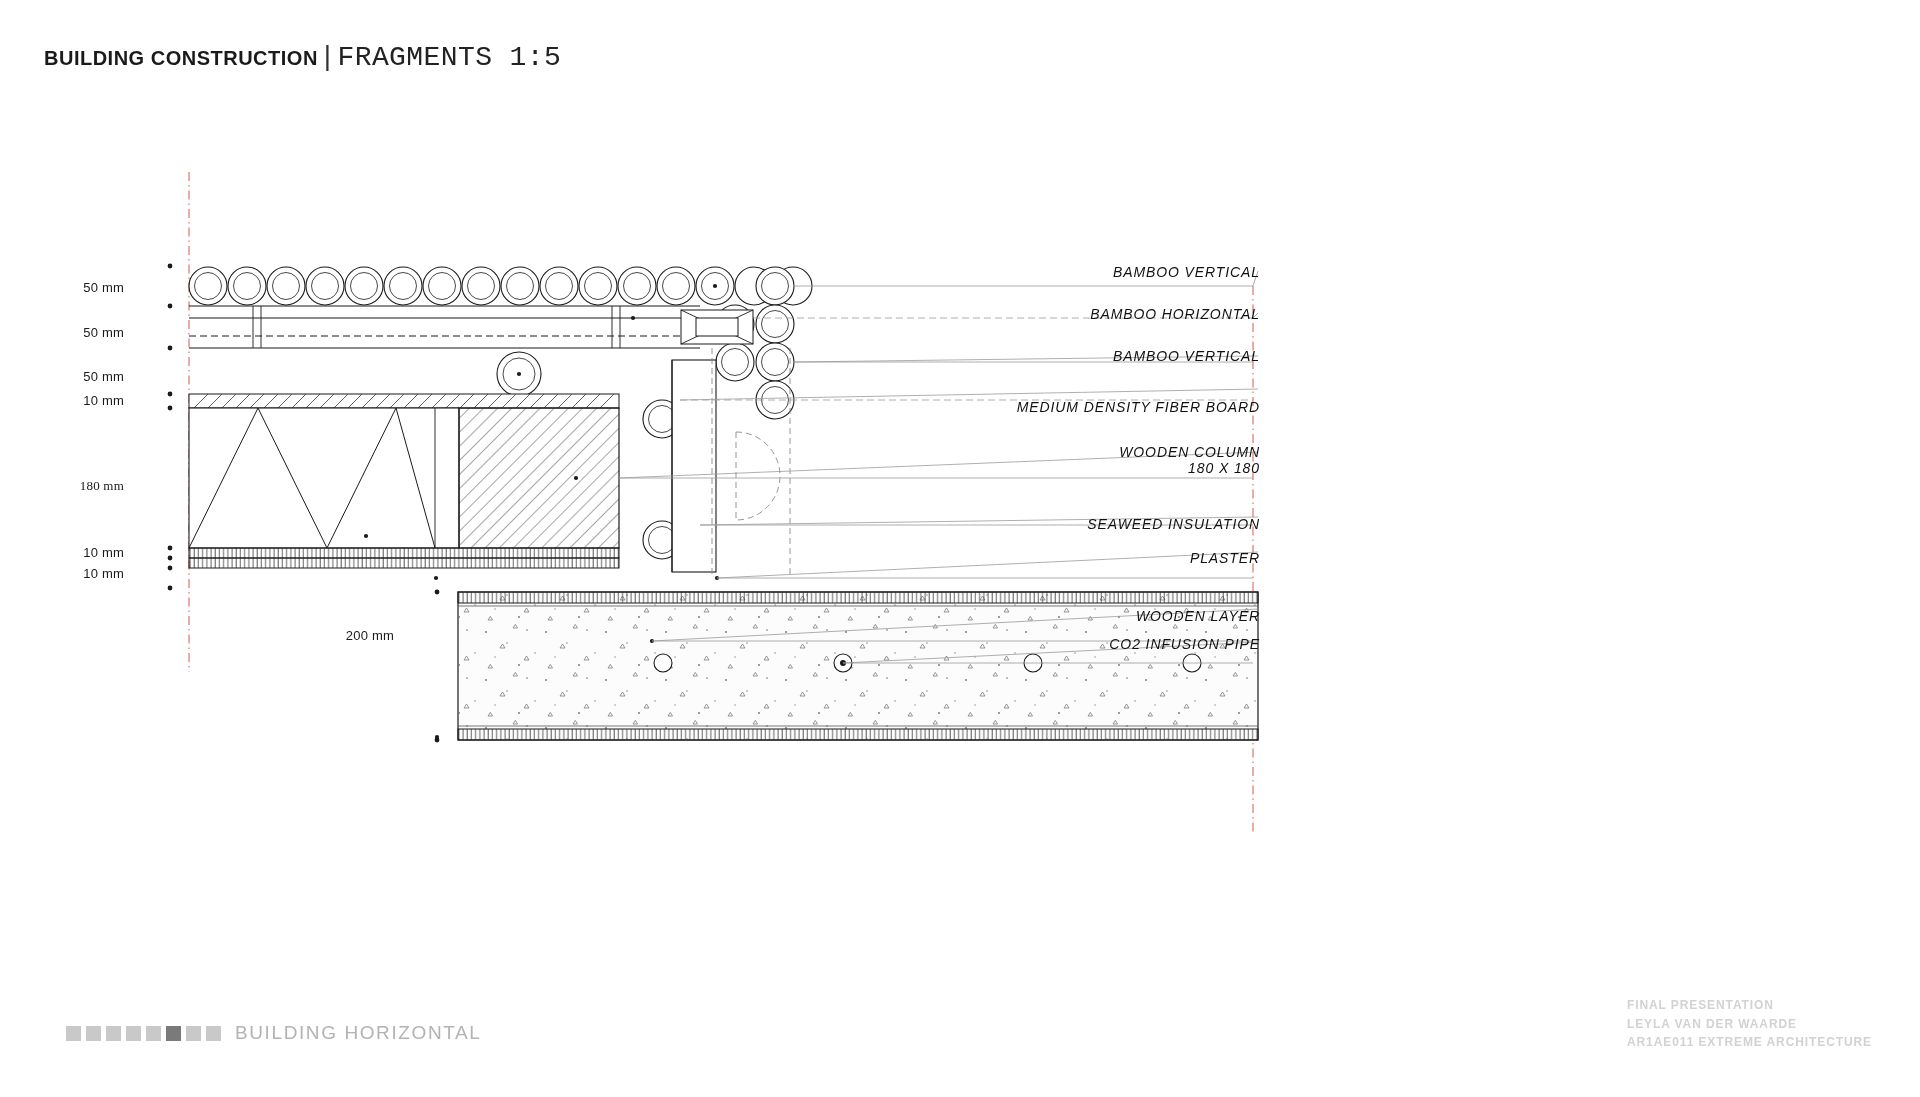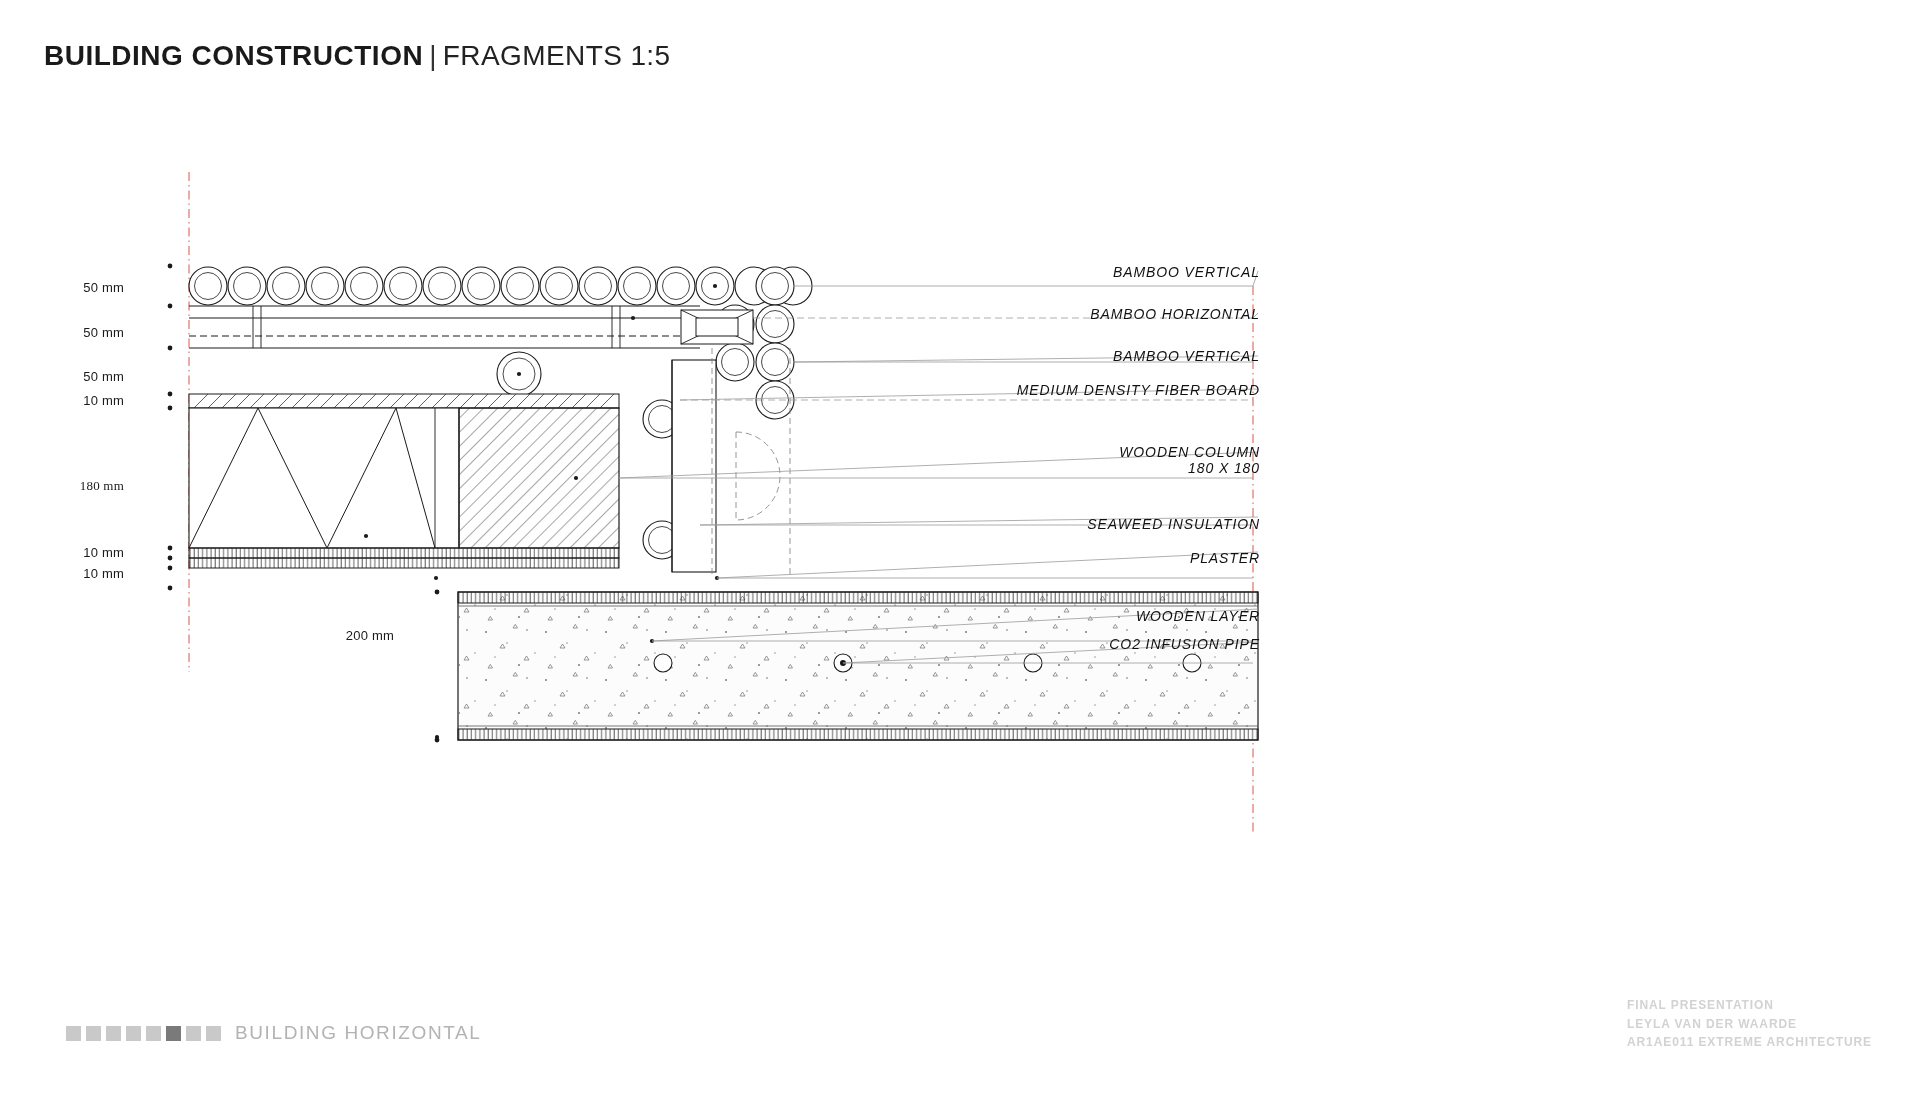--- a/index.html
+++ b/index.html
@@ -20,31 +20,32 @@
   .title-block {
     position: absolute;
     left: 44px;
     top: 40px;
     font-size: 28px;
     letter-spacing: 0.4px;
     white-space: nowrap;
   }
   .title-main {
     font-weight: bold;
-    font-size: 28px;
+    font-size: 20px;
     letter-spacing: 0.5px;
   }
   .title-sep {
     font-weight: 300;
     color: #333;
     margin: 0 6px;
   }
   .title-sub {
     font-weight: 400;
     color: #222;
+    font-family: Liberation Mono, monospace;
   }
 
   
   #drawing {
     position: absolute;
     left: 0;
     top: 0;
     width: 1920px;
     height: 1097px;
   }
@@ -354,21 +355,21 @@
 <div class="dim" style="left:52px; top:369px; width:72px;">50 mm</div>
 <div class="dim" style="left:52px; top:393px; width:72px;">10 mm</div>
 <div class="dim" style="left:40px; top:478px; width:84px;font-family:Liberation Serif, serif;">180 mm</div>
 <div class="dim" style="left:52px; top:545px; width:72px;">10 mm</div>
 <div class="dim" style="left:52px; top:566px; width:72px;">10 mm</div>
 <div class="dim" style="left:310px; top:628px; width:84px;">200 mm</div>
 
 <div class="anno" style="right:660px; top:264px;">BAMBOO VERTICAL</div>
 <div class="anno" style="right:660px; top:306px;">BAMBOO HORIZONTAL</div>
 <div class="anno" style="right:660px; top:348px;">BAMBOO VERTICAL</div>
-<div class="anno" style="right:660px; top:382px;">MEDIUM DENSITY FIBER BOARD</div>
+<div class="anno" style="right:660px; top:399px;">MEDIUM DENSITY FIBER BOARD</div>
 <div class="anno" style="right:660px; top:444px;">
   <span>WOODEN COLUMN</span>
   <span class="l2">180 X 180</span>
 </div>
 <div class="anno" style="right:660px; top:516px;">SEAWEED INSULATION</div>
 <div class="anno" style="right:660px; top:550px;">PLASTER</div>
 <div class="anno" style="right:660px; top:608px;">WOODEN LAYER</div>
 <div class="anno" style="right:660px; top:636px;margin-left:48px;">CO2 INFUSION PIPE</div>
 
 <div class="footer-left">

